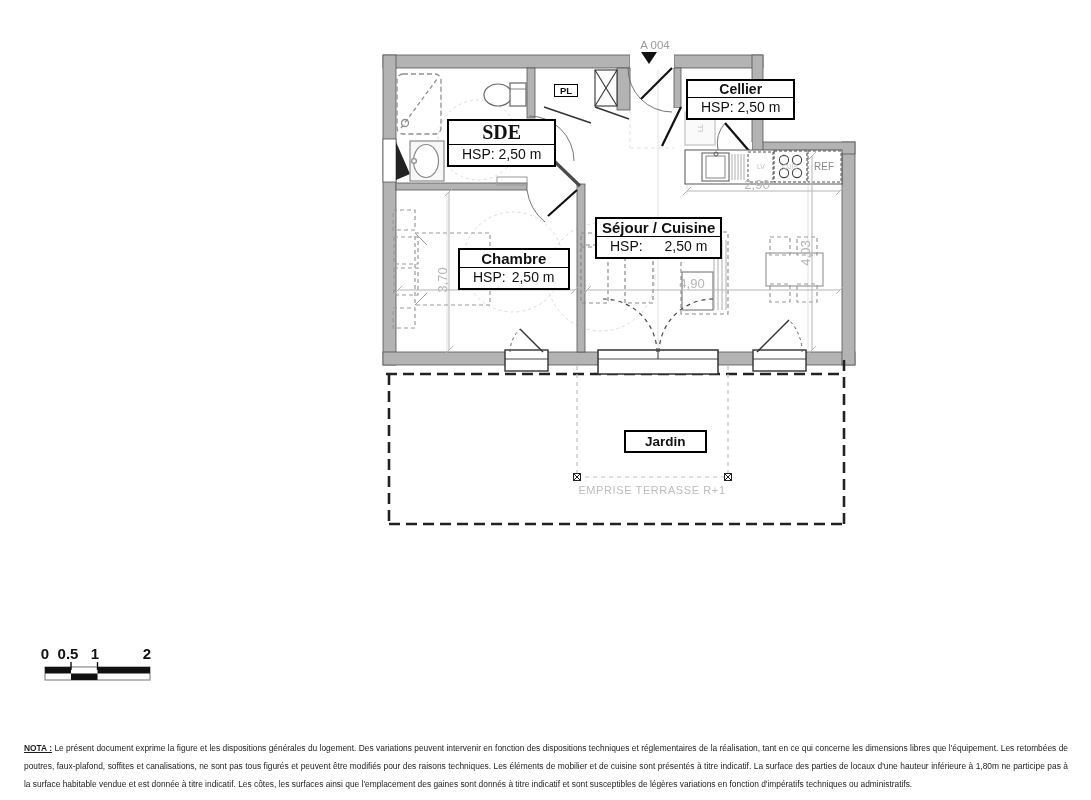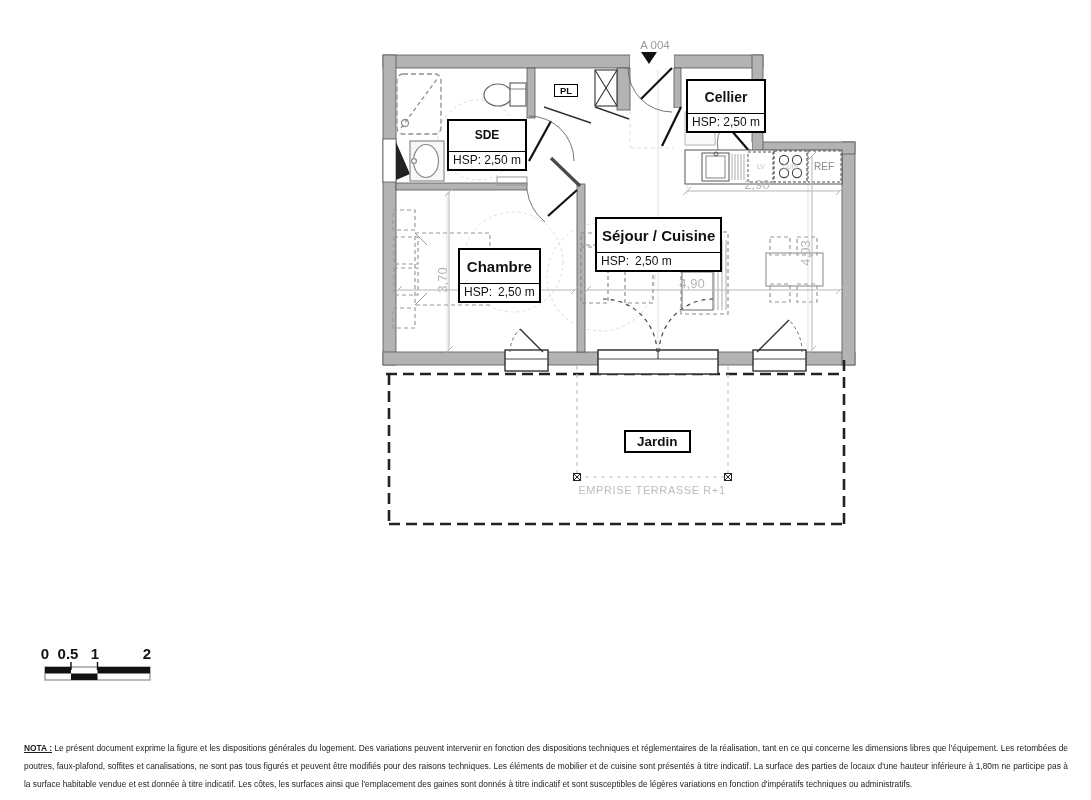--- a/index.html
+++ b/index.html
@@ -4,32 +4,32 @@
 <style>
   html,body{margin:0;padding:0;background:#fff;}
   #canvas{position:relative;width:1091px;height:800px;background:#ffffff;overflow:hidden;
           font-family:"Liberation Sans", sans-serif;}
   #plan-svg{position:absolute;left:0;top:0;}
   .abs{position:absolute;}
   .ctr{transform:translate(-50%,-50%);}
   
   .roombox{position:absolute;background:#fff;border:2.6px solid #000;text-align:center;
            box-sizing:border-box;z-index:5;}
-  .roombox .title{font-weight:bold;color:#111;padding:8px 5px;line-height:1.15;white-space:nowrap;}
-  .roombox .hsp{border-top:1.6px solid #000;font-size:12px;color:#111;padding:1px 4px;line-height:1.25;white-space:nowrap;}
-  .roombox .hsp.split{display:flex;justify-content:flex-start;gap:6px;}
+  .roombox .title{font-weight:bold;color:#111;padding:0 5px;line-height:1.15;white-space:nowrap;}
+  .roombox .hsp{border-top:1.6px solid #000;font-size:14px;color:#111;padding:1px 13px;line-height:1.25;white-space:nowrap;}
+  .roombox .hsp.split{display:flex;justify-content:space-between;gap:6px;}
   .dimtext{position:absolute;color:#b5b5b5;font-size:13px;z-index:4;white-space:nowrap;}
   .dimtext.vert{transform:translate(-50%,-50%) rotate(-90deg);}
   .dimtext.horz{transform:translate(-50%,-50%);}
   .graylabel{position:absolute;color:#b3b3b3;white-space:nowrap;z-index:4;}
   .smalllabel{position:absolute;white-space:nowrap;z-index:4;}
   .plbox{position:absolute;background:#fff;border:1.6px solid #000;font-weight:bold;font-size:9.5px;
          color:#111;padding:0px 5px;z-index:5;}
   .jardinbox{position:absolute;background:#fff;border:2.2px solid #000;font-weight:bold;font-size:13.5px;
-         color:#111;padding:2px 11px;z-index:5;}
+         color:#111;padding:2px 19px;z-index:5;}
   .scalenum{position:absolute;font-weight:bold;font-size:15px;color:#111;transform:translate(-50%,0);z-index:5;}
   #nota{position:absolute;left:24px;top:739px;width:1044px;font-size:8.4px;line-height:18px;
         color:#1c1c1c;text-align:justify;z-index:5;}
   #nota .nt{font-weight:bold;text-decoration:underline;}
 </style>
 </head>
 <body>
 
 <div id="canvas">
 
@@ -241,21 +241,21 @@
       <rect x="97.5" y="667" width="52.5" height="6.5" fill="#111"></rect>
       <rect x="71" y="673.5" width="26.5" height="6.5" fill="#111"></rect>
       <line x1="71" y1="662" x2="71" y2="670" stroke="#111" stroke-width="1.4"></line>
       <line x1="97.5" y1="662" x2="97.5" y2="670" stroke="#111" stroke-width="1.4"></line>
     </g>
   </svg>
 
   <div class="graylabel ctr abs" style="left:655px;top:45px;font-size:11.5px;color:#9a9a9a;">A 004</div>
 
   <div class="roombox" style="left:447px;top:119px;min-width:57px;">
-    <div class="title" style="font-size:12px;">SDE</div>
+    <div class="title" style="font-size:20px;font-family:Liberation Serif, serif;">SDE</div>
     <div class="hsp">HSP: 2,50 m</div>
   </div>
 
   <div class="roombox" style="left:686px;top:79px;min-width:60px;">
     <div class="title" style="font-size:14px;">Cellier</div>
     <div class="hsp">HSP: 2,50 m</div>
   </div>
 
   <div class="roombox" style="left:458px;top:248px;min-width:80px;">
     <div class="title" style="font-size:15px;">Chambre</div>

